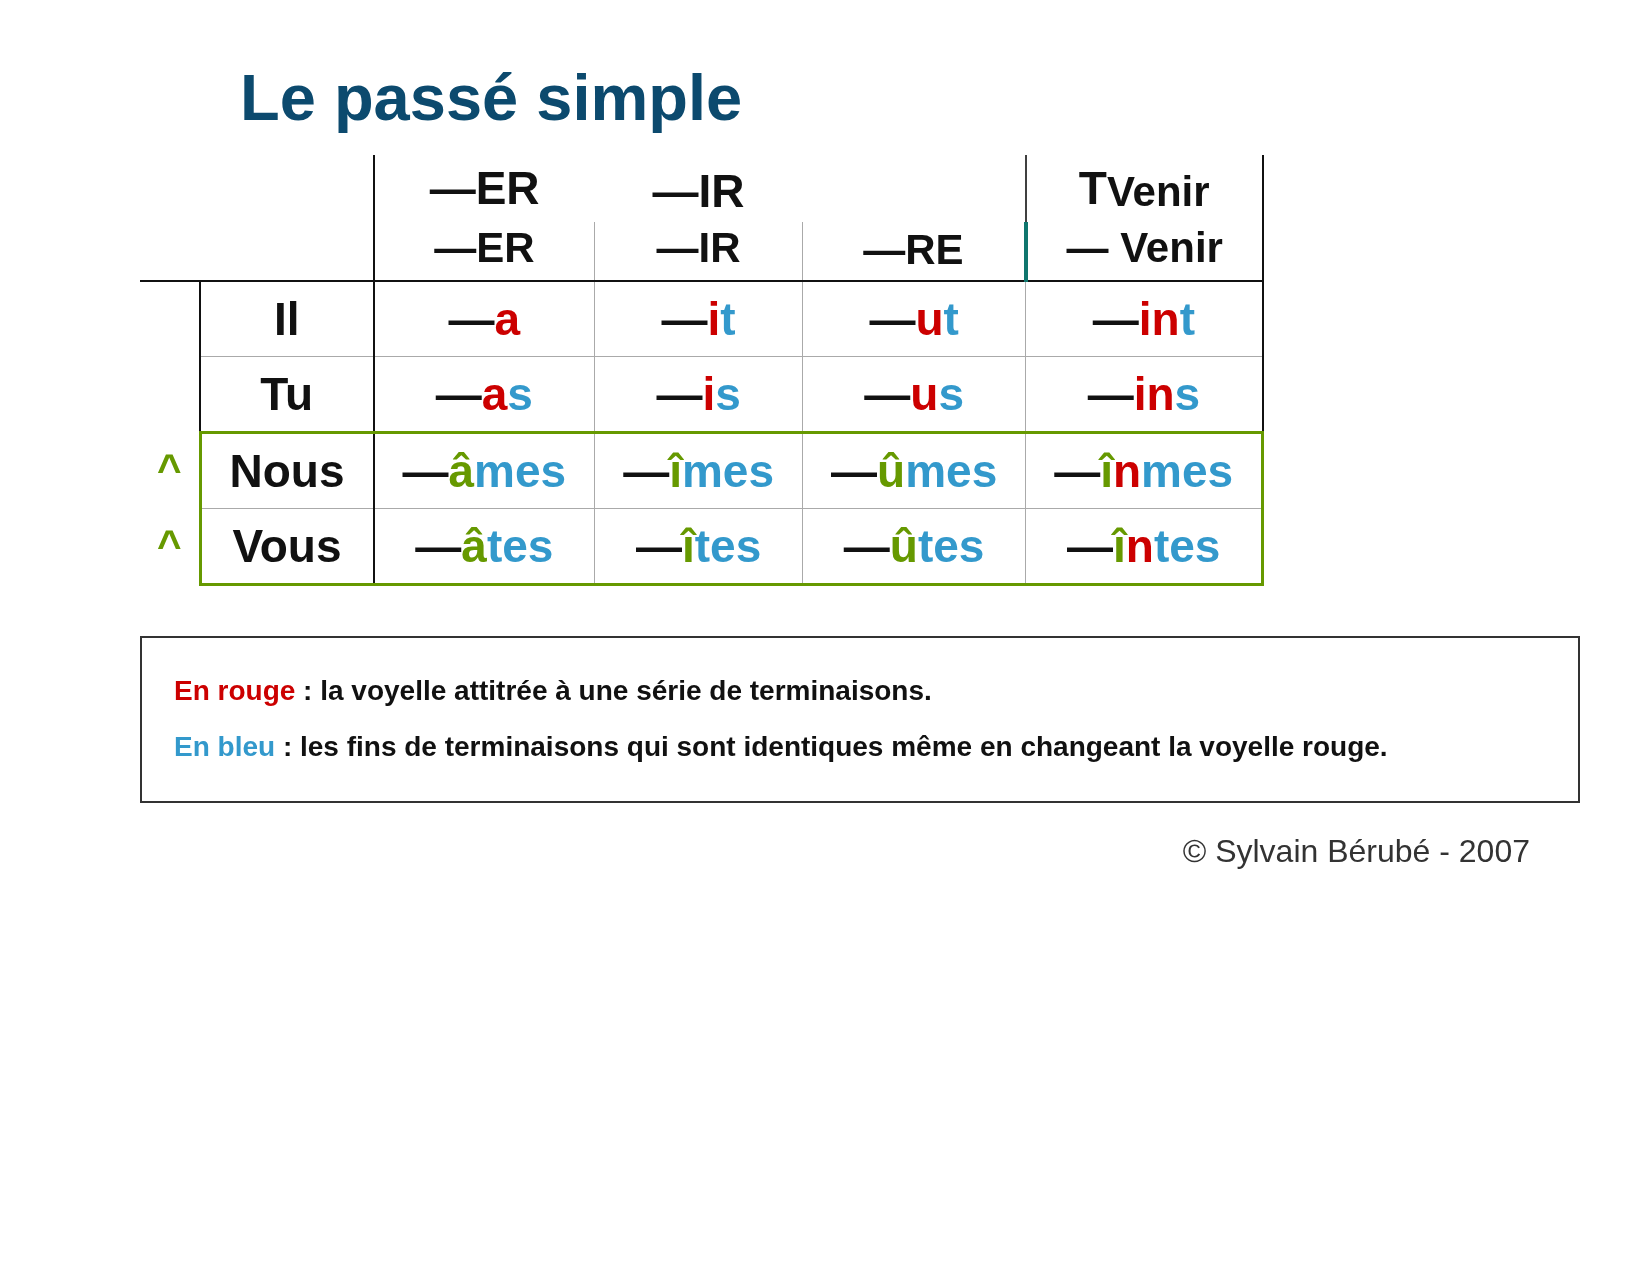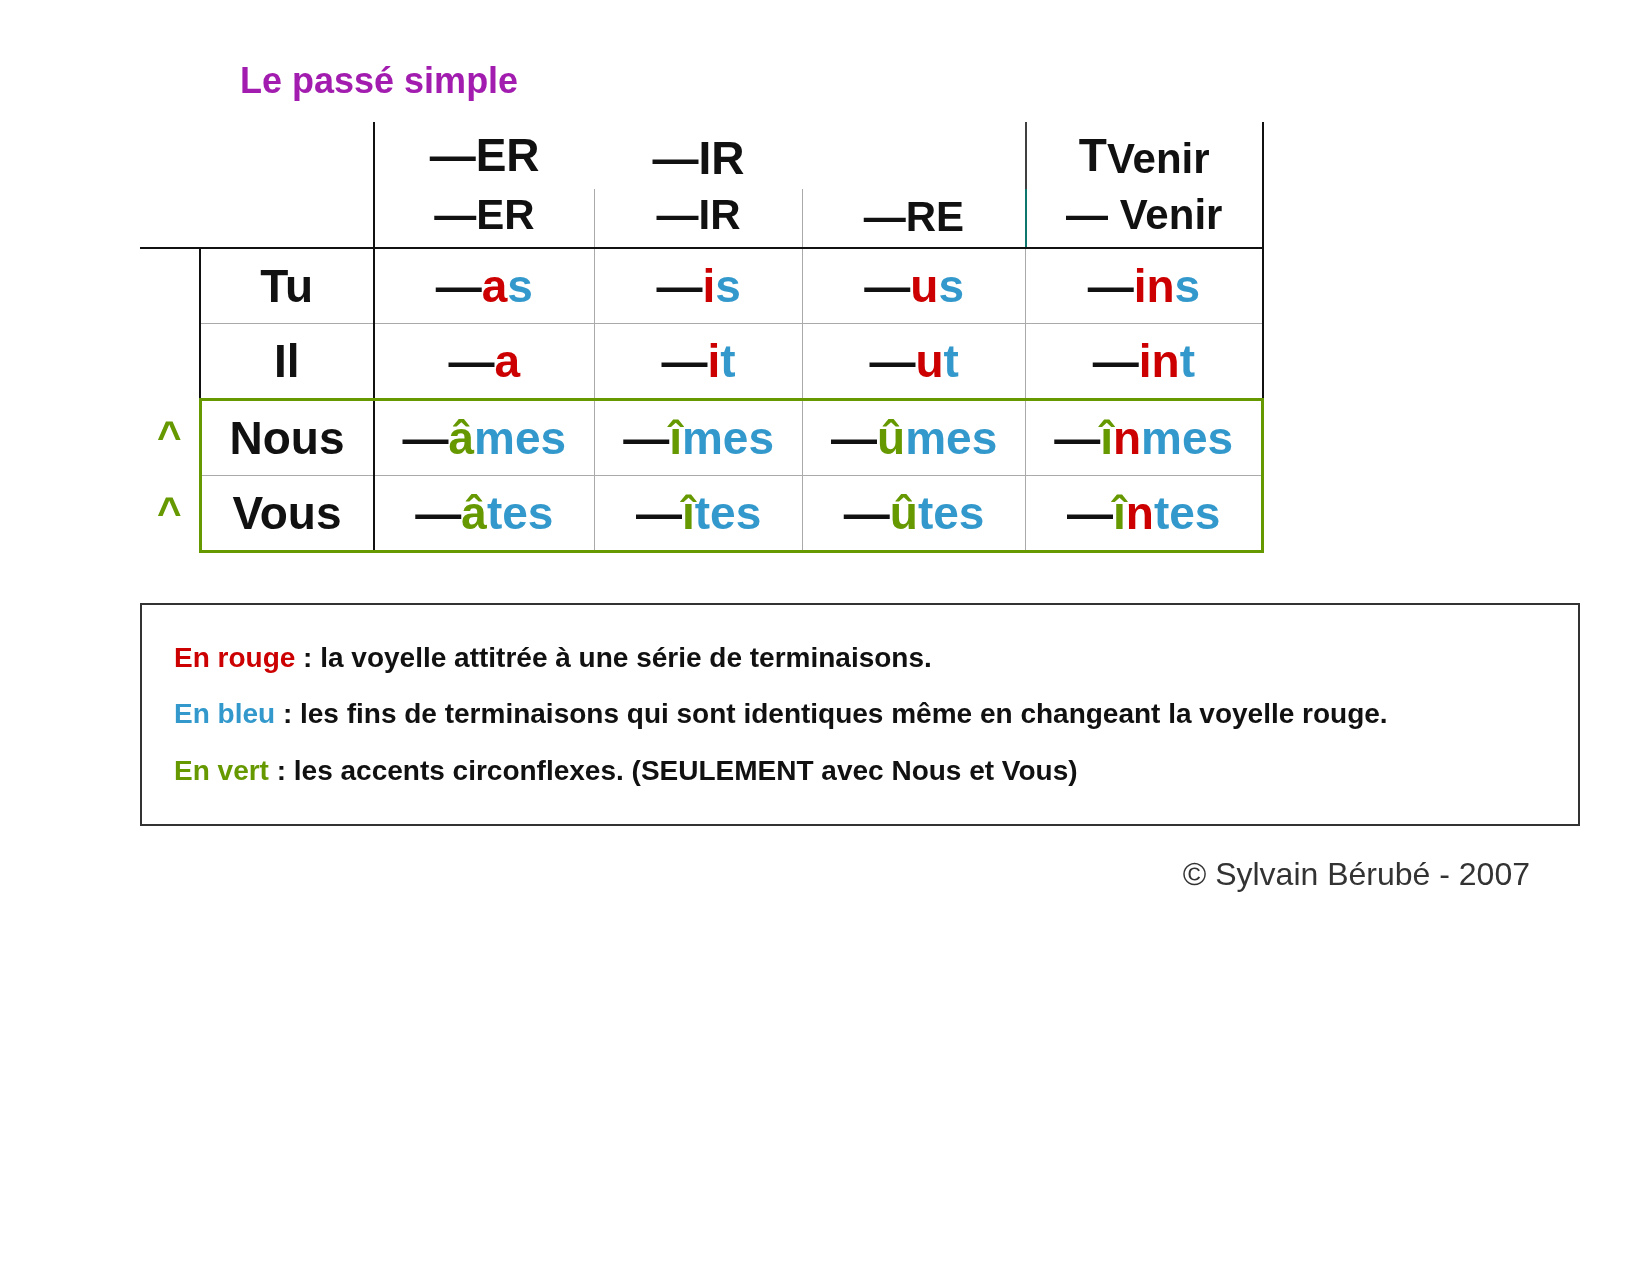--- a/index.html
+++ b/index.html
@@ -8,23 +8,23 @@
       font-family: Arial, Helvetica, sans-serif;
       width: 1650px;
       min-height: 1275px;
       display: flex;
       flex-direction: column;
       align-items: flex-start;
       padding: 60px 80px;
     }
 
     .page-title {
-      font-size: 36px;
-      font-weight: bold;
-      color: #a21caf;
+      font-size: 65px;
+      font-weight: bold;
+      color: #0c4a6e;
       margin-left: 160px;
       margin-bottom: 10px;
     }
 
     .table-wrapper {
       margin-left: 60px;
       margin-top: 10px;
     }
 
     table {
@@ -174,49 +174,49 @@
 
       <tr class="header-row2">
         <th style="border:none; border-bottom:2px solid #111; width:60px;"></th>
         <th class="col-subject" style="border-bottom:2px solid #111; border-right:2px solid #111; padding:2px 24px 8px;"></th>
         <th class="col-er" style="border-left:2px solid #111; border-bottom:2px solid #111; border-right:1px solid #aaa; border-top:none;">
           <span>—ER</span>
         </th>
         <th style="border-bottom:2px solid #111; border-right:1px solid #aaa; border-top:none; padding:2px 24px 8px;">
           <span>—IR</span>
         </th>
-        <th style="border-bottom:2px solid #111; border-right:2px solid #0f766e; border-top:none; padding:2px 24px 4px;">
+        <th style="border-bottom:2px solid #111; border-right:4px solid #0f766e; border-top:none; padding:2px 24px 4px;">
           <span>—RE</span>
         </th>
         <th class="col-venir" style="border-left:2px solid #111; border-right:2px solid #111; border-bottom:2px solid #111; border-top:none; padding:2px 24px 8px;">
           <span>— <span>Venir</span></span>
         </th>
       </tr>
     </thead>
     <tbody>
 
+
+      <tr>
+        <td class="caret-col"></td>
+        <td class="subject-col">Il</td>
+        <td class="col-er">—<span class="red">a</span></td>
+        <td>—<span class="red">i</span><span class="blue">t</span></td>
+        <td>—<span class="red">u</span><span class="blue">t</span></td>
+        <td class="col-venir">—<span class="red">in</span><span class="blue">t</span></td>
+      </tr>
 
       <tr>
         <td class="caret-col"></td>
         <td class="subject-col">Tu</td>
         <td class="col-er">—<span class="red">a</span><span class="blue">s</span></td>
         <td>—<span class="red">i</span><span class="blue">s</span></td>
         <td>—<span class="red">u</span><span class="blue">s</span></td>
         <td class="col-venir">—<span class="red">in</span><span class="blue">s</span></td>
       </tr>
 
-      <tr>
-        <td class="caret-col"></td>
-        <td class="subject-col">Il</td>
-        <td class="col-er">—<span class="red">a</span></td>
-        <td>—<span class="red">i</span><span class="blue">t</span></td>
-        <td>—<span class="red">u</span><span class="blue">t</span></td>
-        <td class="col-venir">—<span class="red">in</span><span class="blue">t</span></td>
-      </tr>
-
       <tr class="nous-row" style="position:relative;">
         <td class="caret-col" style="border:none; background:white; font-size:42px; color:#669900; font-weight:bold; padding:10px 14px;">^</td>
         <td class="subject-col" style="border-left:3px solid #669900; border-top:3px solid #669900; border-bottom:1px solid #aaa; border-right:2px solid #111;">Nous</td>
         <td style="border-top:3px solid #669900; border-bottom:1px solid #aaa; border-left:2px solid #111; border-right:1px solid #aaa;">—<span class="green">â</span><span class="blue">mes</span></td>
         <td style="border-top:3px solid #669900; border-bottom:1px solid #aaa; border-right:1px solid #aaa;">—<span class="green">î</span><span class="blue">mes</span></td>
         <td style="border-top:3px solid #669900; border-bottom:1px solid #aaa; border-right:1px solid #aaa;">—<span class="green">û</span><span class="blue">mes</span></td>
         <td style="border-top:3px solid #669900; border-bottom:1px solid #aaa; border-right:3px solid #669900;">—<span class="green">î</span><span class="red">n</span><span class="blue">mes</span></td>
       </tr>
 
       <tr class="vous-row">
@@ -232,18 +232,15 @@
   </table>
 </div>
 
 <div class="legend-box">
   <p>
     <span class="red">En rouge</span><span> : la voyelle attitrée à une série de terminaisons.</span>
   </p>
   <p>
     <span style="color:#3399cc;">En bleu</span><span> : les fins de terminaisons qui sont identiques même en changeant la voyelle rouge.</span>
   </p>
-  <p>
-    <span class="green">En vert</span><span> : les accents circonflexes. (SEULEMENT avec Nous et Vous)</span>
-  </p>
 </div>
 
 <div class="copyright">© Sylvain Bérubé - 2007</div>
 
 </body></html>

